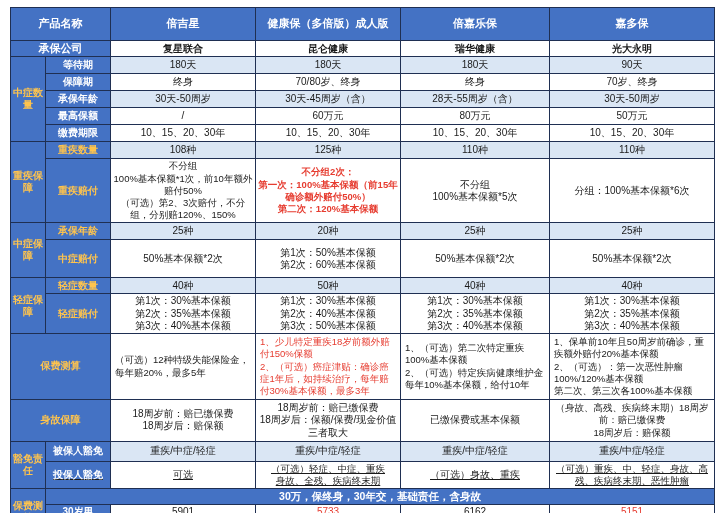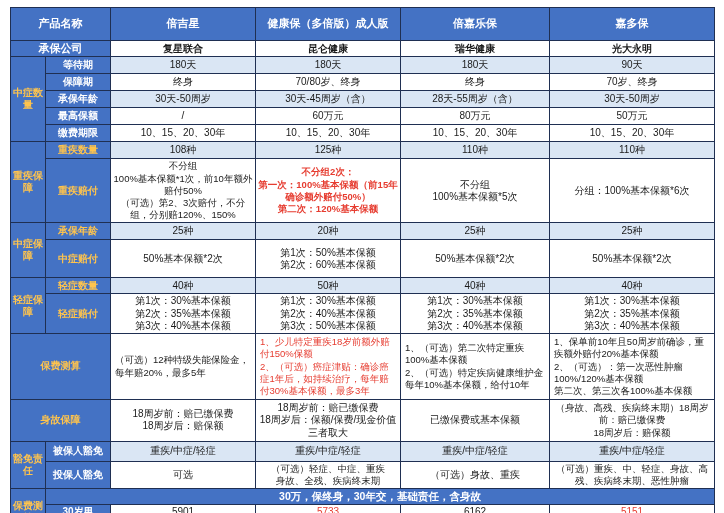--- a/index.html
+++ b/index.html
@@ -15,21 +15,21 @@
         font-weight:normal;overflow:hidden;}
   .blue{background:var(--blue);color:#ffffff;font-weight:bold;}
   .gold{color:var(--gold);}
   .lb{background:var(--lightblue);}
   .red{color:var(--red);}
   .bold{font-weight:bold;}
   .left{text-align:left;padding:2px 4px;}
   .tiny{font-size:9.5px;line-height:1.28;}
   .h23{height:33px;} .h22{height:16px;} .h17{height:17px;} .h57{height:57px;}
   .h28{height:38px;} .h40{height:40px;} .h64{height:64px;} .h42{height:42px;}
-  .h20{height:20px;} .h27{height:27px;} .h16{height:16px;} .h15{height:15px;}
+  .h20{height:20px;} .h27{height:27px;text-decoration:underline;} .h16{height:16px;} .h15{height:15px;}
   .hd{font-size:11px;}
   .note{font-size:10.5px;}
 </style>
 </head>
 <body>
 
 <table>
   <colgroup>
     <col style="width:35px">
       <col style="width:65px">

